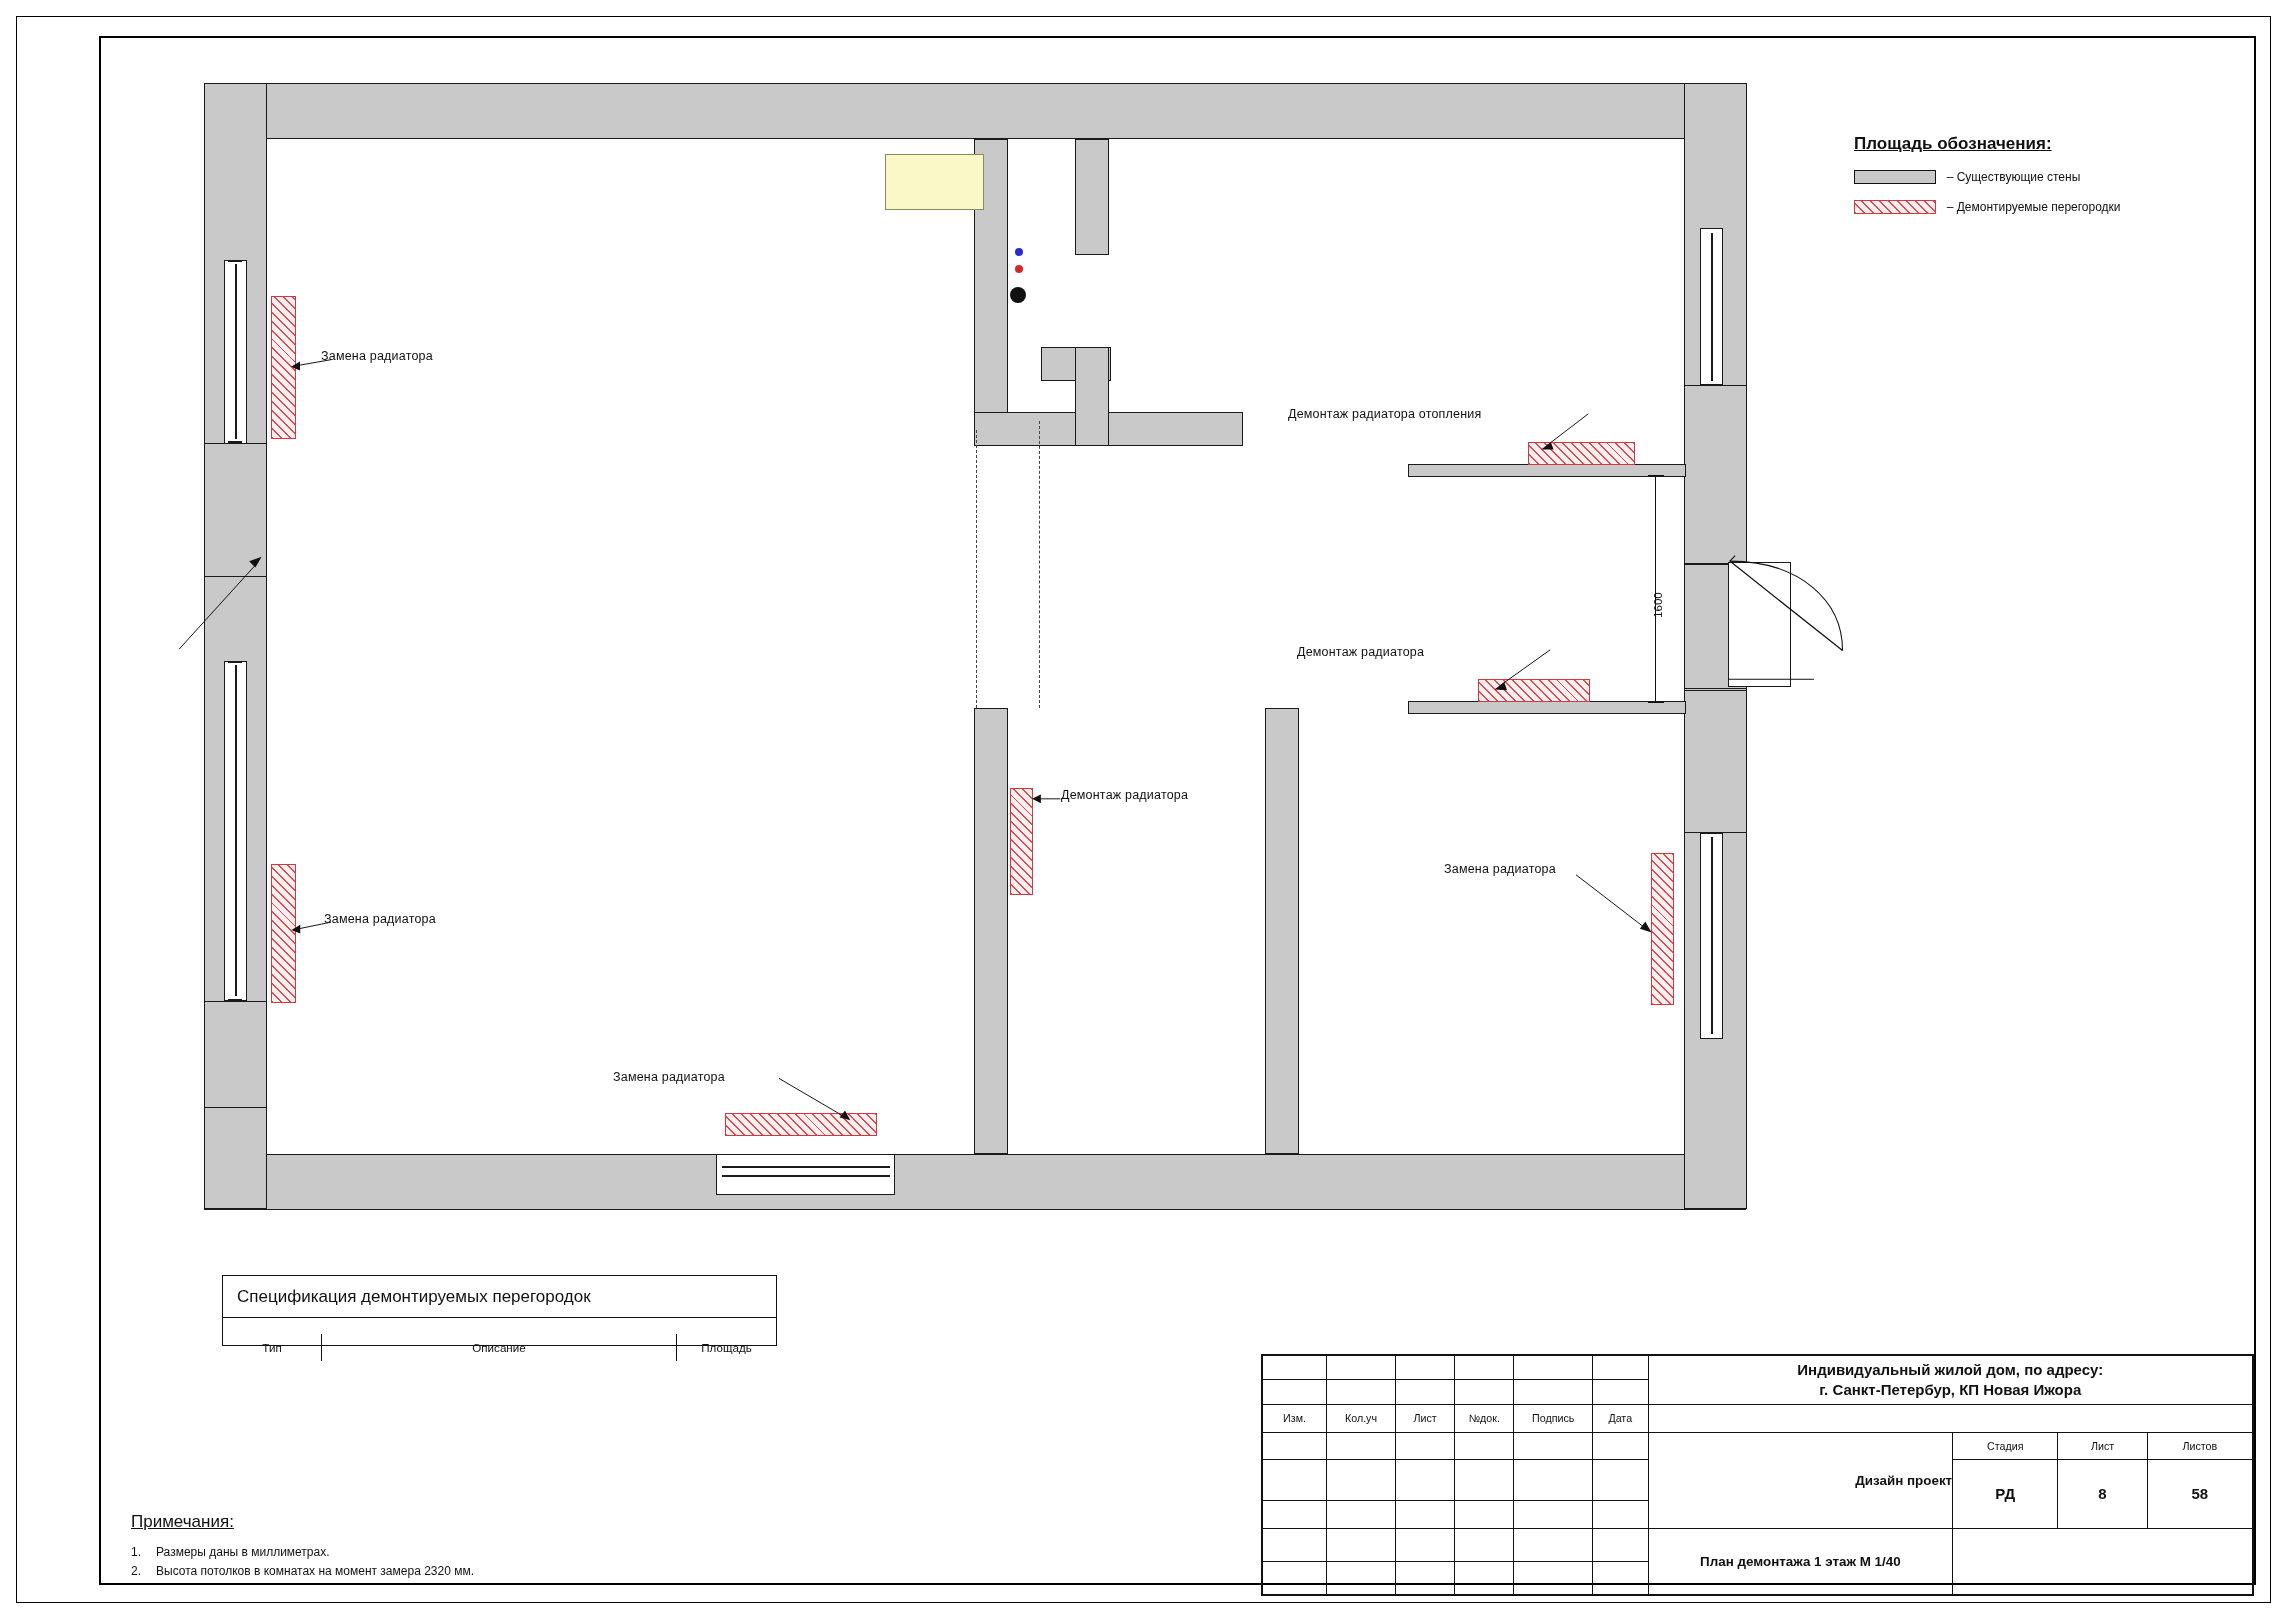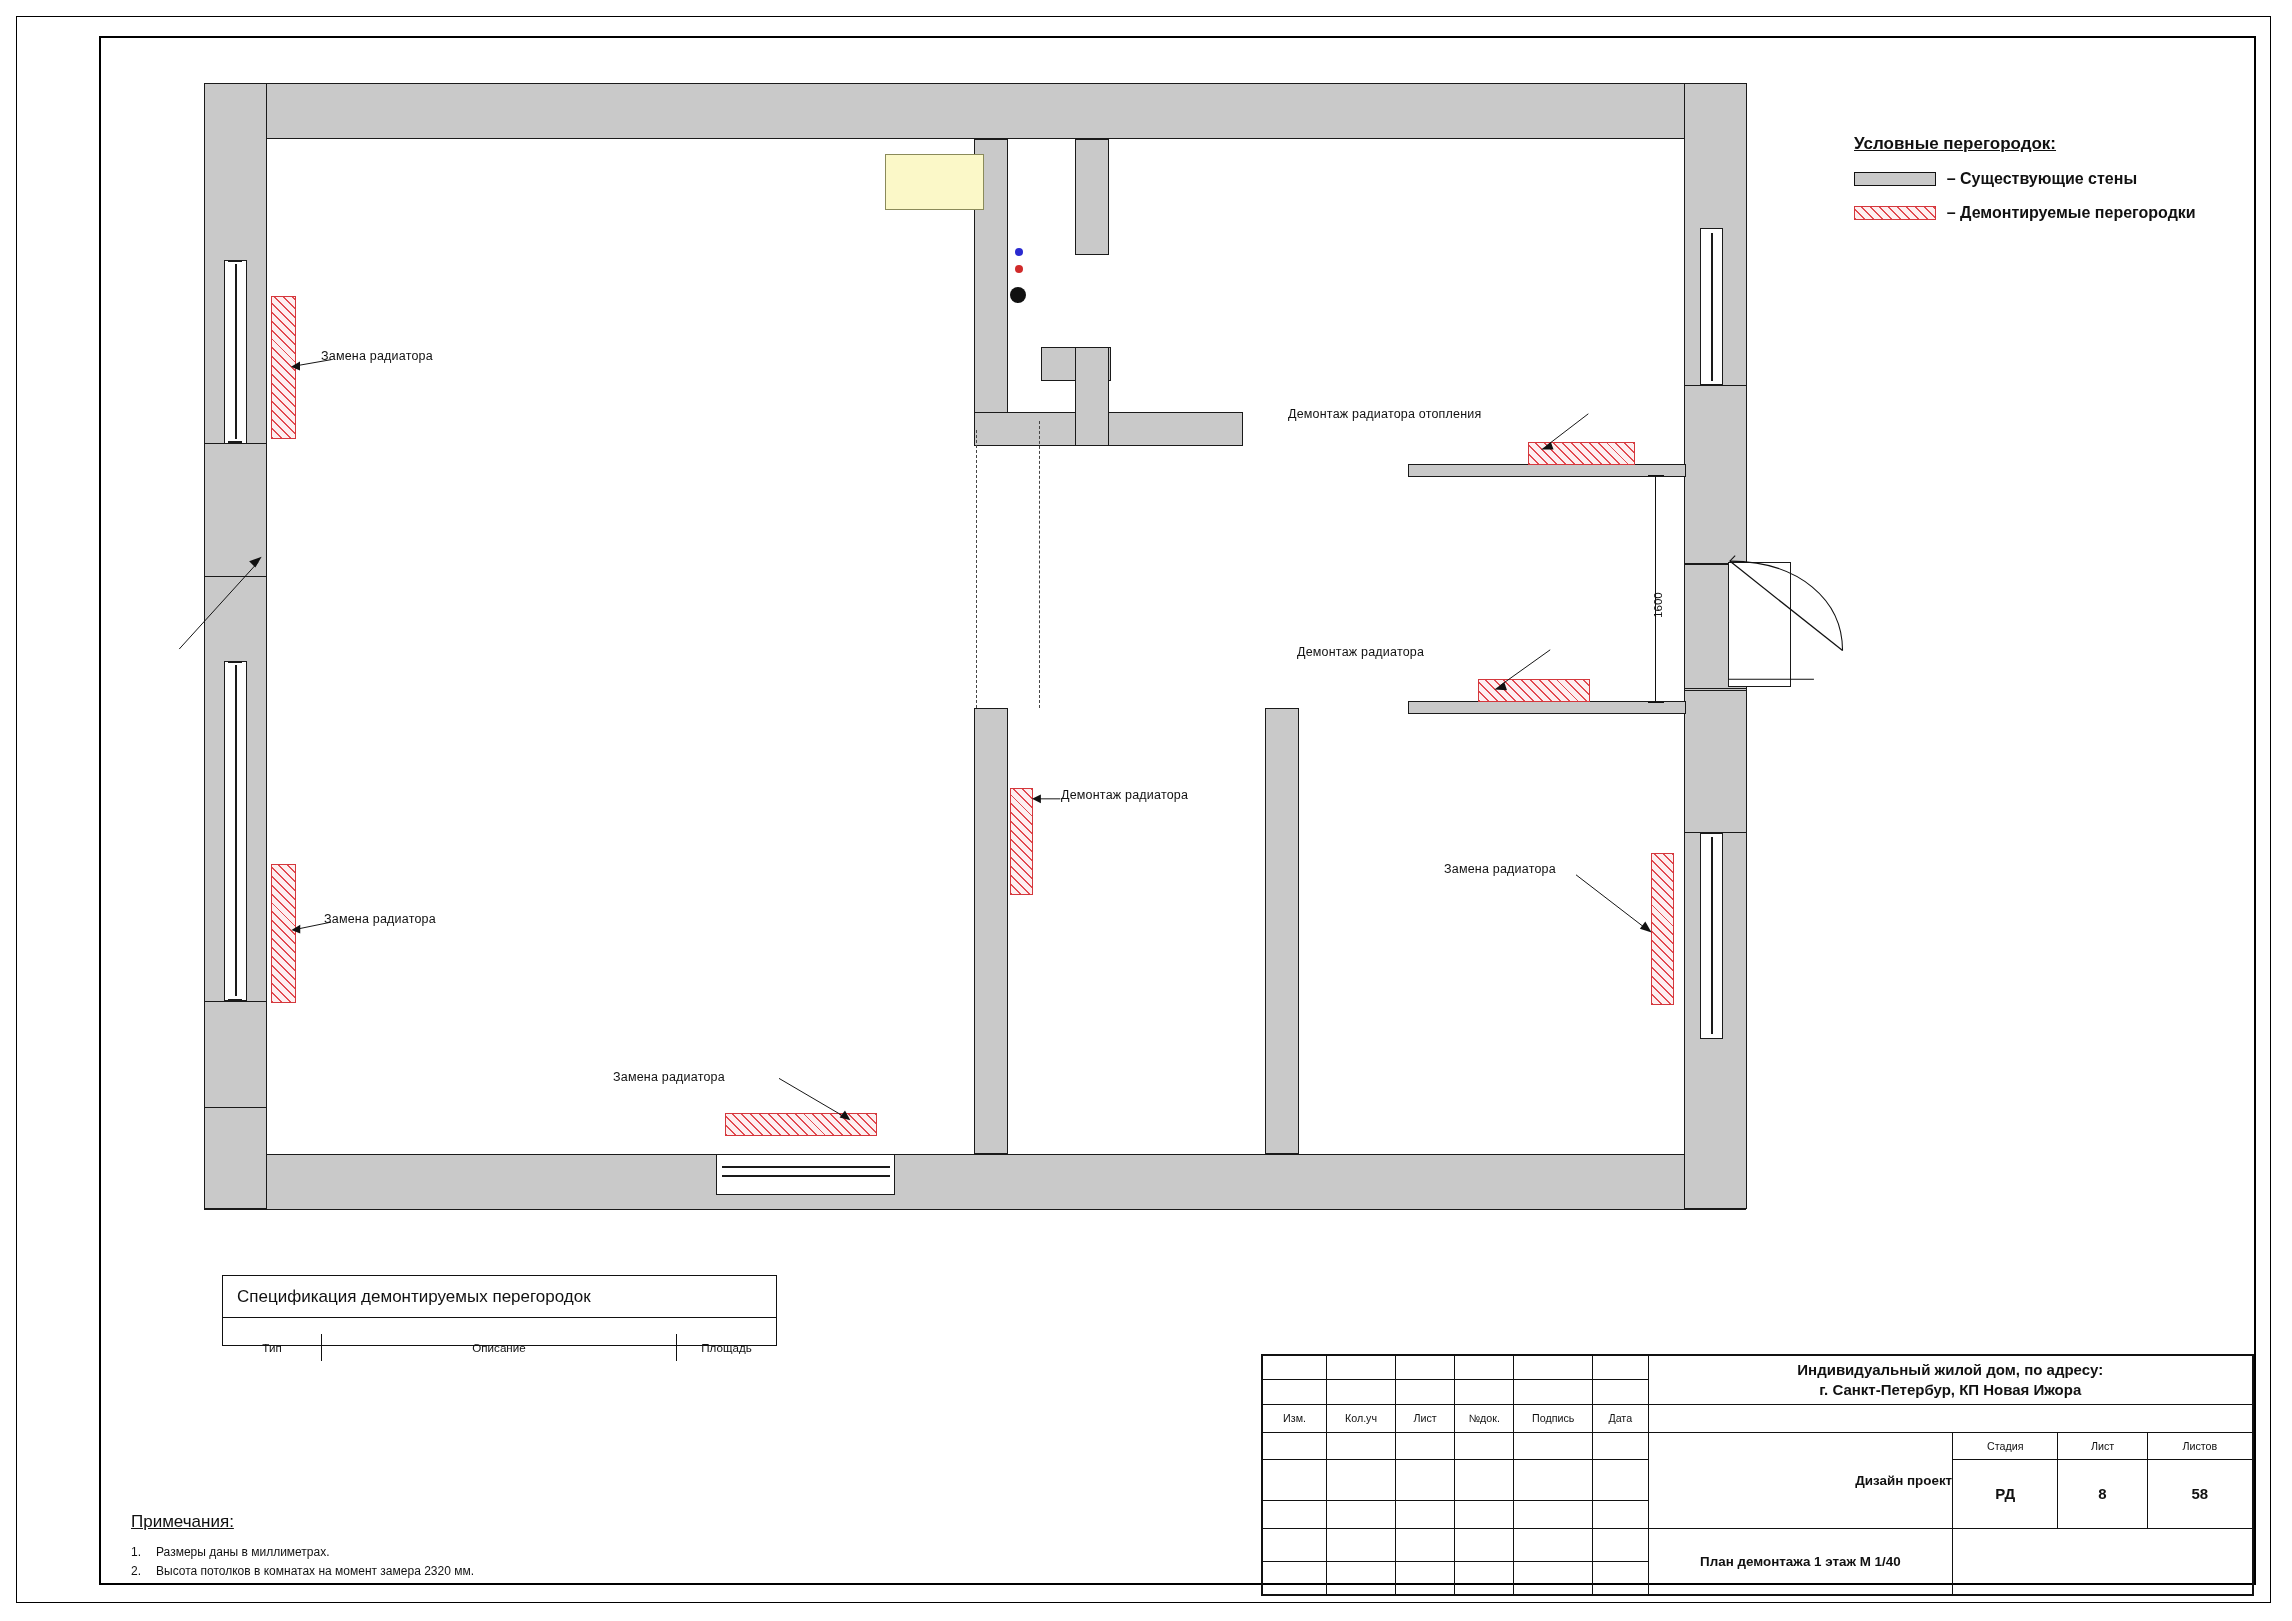--- a/index.html
+++ b/index.html
@@ -95,21 +95,21 @@
     width:82px;height:13.4px;background:#c9c9c9;border:1.1px solid #111;
     box-sizing:border-box;
   }
   .leg-swatch-demo{
     width:82px;height:13.4px;border:1.1px solid #d4373c;box-sizing:border-box;
     background-color:#fdeff0;
     background-image:repeating-linear-gradient(45deg,
       #e24a50 0px, #e24a50 1.4px,
       rgba(255,255,255,0) 1.4px, rgba(255,255,255,0) 6.3px);
   }
-  .leg-text{margin-left:10.7px;font-size:16px;color:#111;white-space:nowrap;font-weight:bold;}
+  .leg-text{margin-left:10.7px;font-size:12px;color:#111;white-space:nowrap;}
   
   #spec{position:absolute;left:222px;top:1275px;width:555px;}
   #spec .spec-head{
     border:1.3px solid #111;height:43px;display:flex;align-items:center;
     padding-left:14px;font-size:17px;color:#111;box-sizing:border-box;
   }
   #spec .spec-cols{
     display:flex;border-left:1.3px solid #111;border-right:1.3px solid #111;
     border-bottom:1.3px solid #111;height:27px;font-size:11.6px;color:#111;
   }
@@ -270,21 +270,21 @@
       <polygon points="92,2 85,14 78,7" fill="#111"></polygon>
     </svg>
 
     <div class="win-line" style="left:228px;top:260px;width:14.3px;height:1.8px;"></div>
     <div class="win-line" style="left:228px;top:441px;width:14.3px;height:1.8px;"></div>
     <div class="win-line" style="left:228px;top:661px;width:14.3px;height:1.8px;"></div>
     <div class="win-line" style="left:228px;top:999px;width:14.3px;height:1.8px;"></div>
   </div>
 
   <div id="legend">
-    <div class="title">Условные перегородок:</div>
+    <div class="title">Площадь обозначения:</div>
 
     <div class="leg-row">
       <div class="leg-swatch-wall"></div>
       <div class="leg-text">– Существующие стены</div>
     </div>
 
     <div class="leg-row">
       <div class="leg-swatch-demo"></div>
       <div class="leg-text">– Демонтируемые перегородки</div>
     </div>

